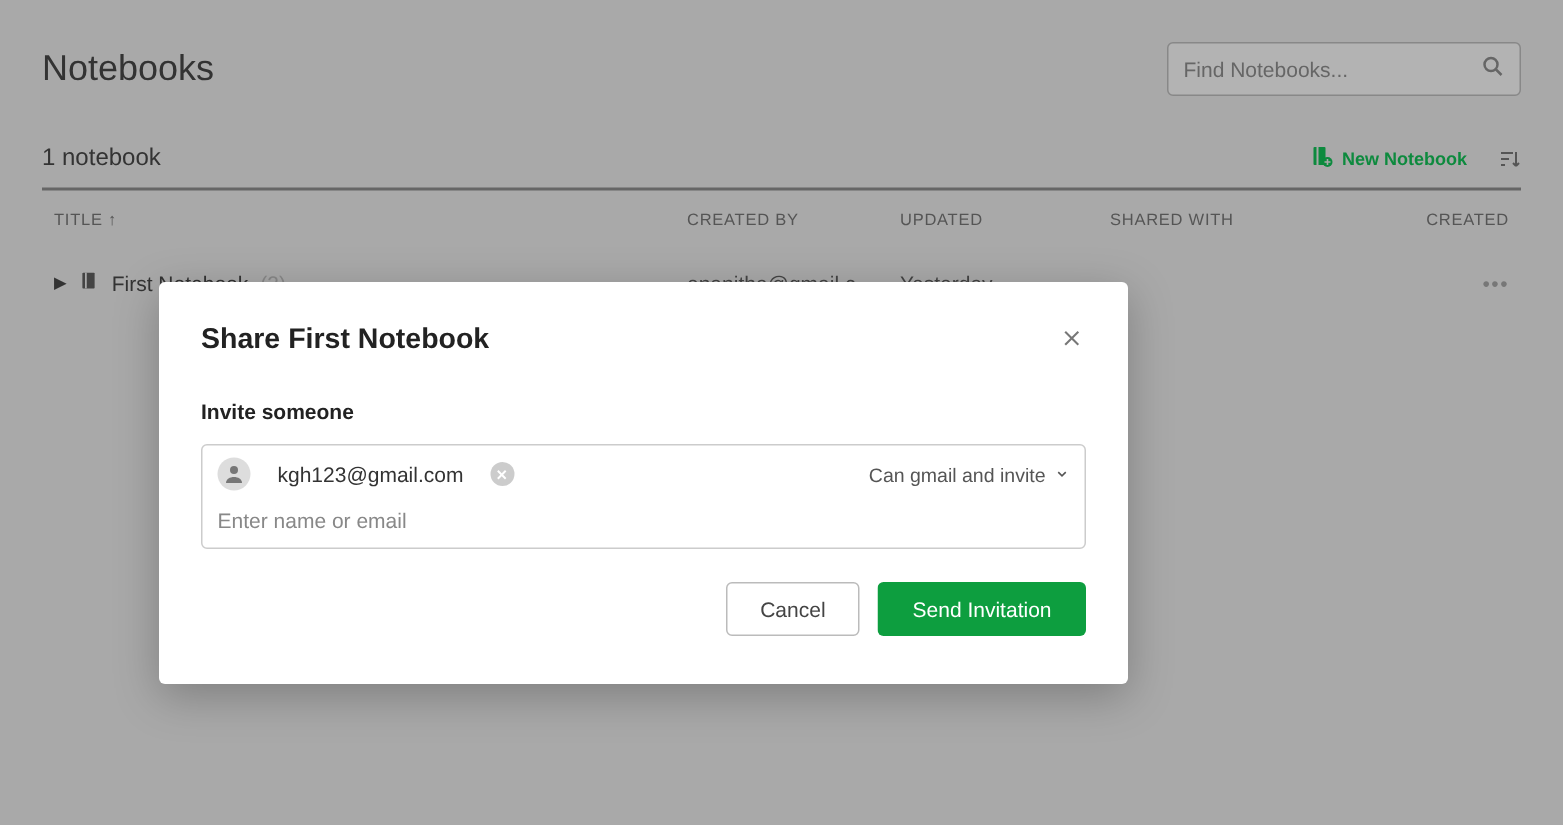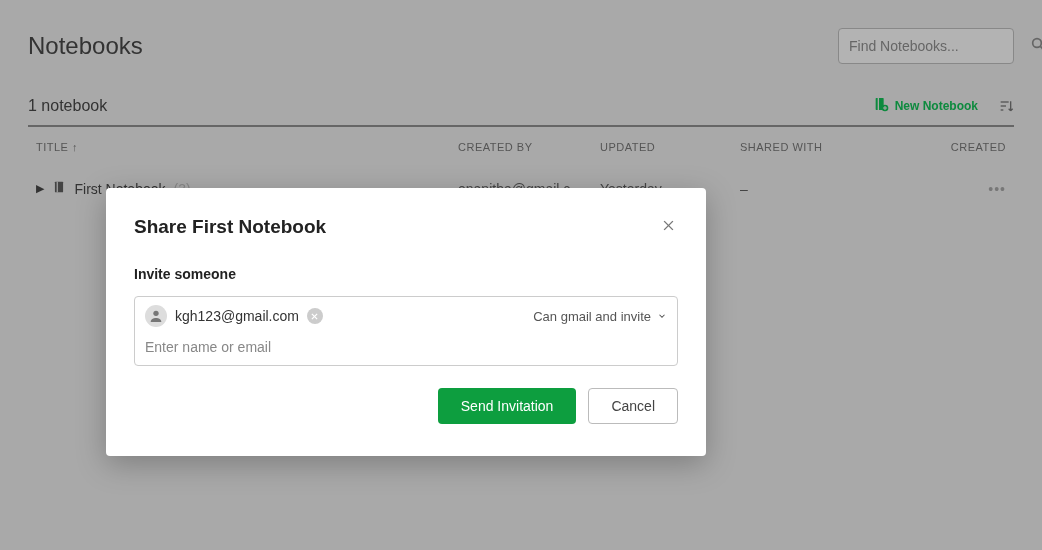--- a/index.html
+++ b/index.html
@@ -29,21 +29,21 @@
       font-weight: 400;
       color: #333;
       text-align: right;
     }
     .search-box {
       display: flex;
       align-items: center;
       border: 1px solid #888;
       border-radius: 4px;
       background: #b3b3b3;
-      width: 176px;
+      width: 236px;
       height: 36px;
       padding: 0 10px;
     }
     .search-input {
       flex: 1;
       background: transparent;
       border: none;
       outline: none;
       font-size: 14px;
       color: #555;
@@ -132,21 +132,21 @@
       color: #777;
       letter-spacing: 1px;
       text-align: right;
       cursor: pointer;
     }
     
     .modal {
       position: absolute;
       left: 106px;
       top: 188px;
-      width: 600px;
+      width: 646px;
       background: #fff;
       border-radius: 4px;
       box-shadow: 0 8px 30px rgba(0,0,0,0.25);
       padding: 28px 28px 32px 28px;
     }
     .modal-header {
       display: flex;
       justify-content: space-between;
       align-items: flex-start;
       margin-bottom: 28px;
@@ -176,21 +176,21 @@
       margin-bottom: 22px;
     }
     .invite-top-row {
       display: flex;
       justify-content: space-between;
       align-items: center;
     }
     .chip {
       display: inline-flex;
       align-items: center;
-      gap: 8px;
+      gap: 18px;
       font-size: 14px;
       color: #333;
     }
     .avatar {
       width: 22px;
       height: 22px;
       border-radius: 50%;
       background: #ddd;
       display: flex;
       align-items: center;
@@ -359,16 +359,16 @@
           <svg width="10" height="10" viewBox="0 0 24 24" fill="none" stroke="currentColor" stroke-width="2.5">
               <polyline points="6 9 12 15 18 9"></polyline>
             </svg>
         </span>
       </span>
     </div>
     <input type="text" class="invite-input" placeholder="Enter name or email" style="">
   </div>
 
   <div class="modal-actions">
+    <button class="btn btn-cancel">Cancel</button>
     <button class="btn btn-primary">Send Invitation</button>
-    <button class="btn btn-cancel">Cancel</button>
   </div>
 </div>
 
 </body></html>

